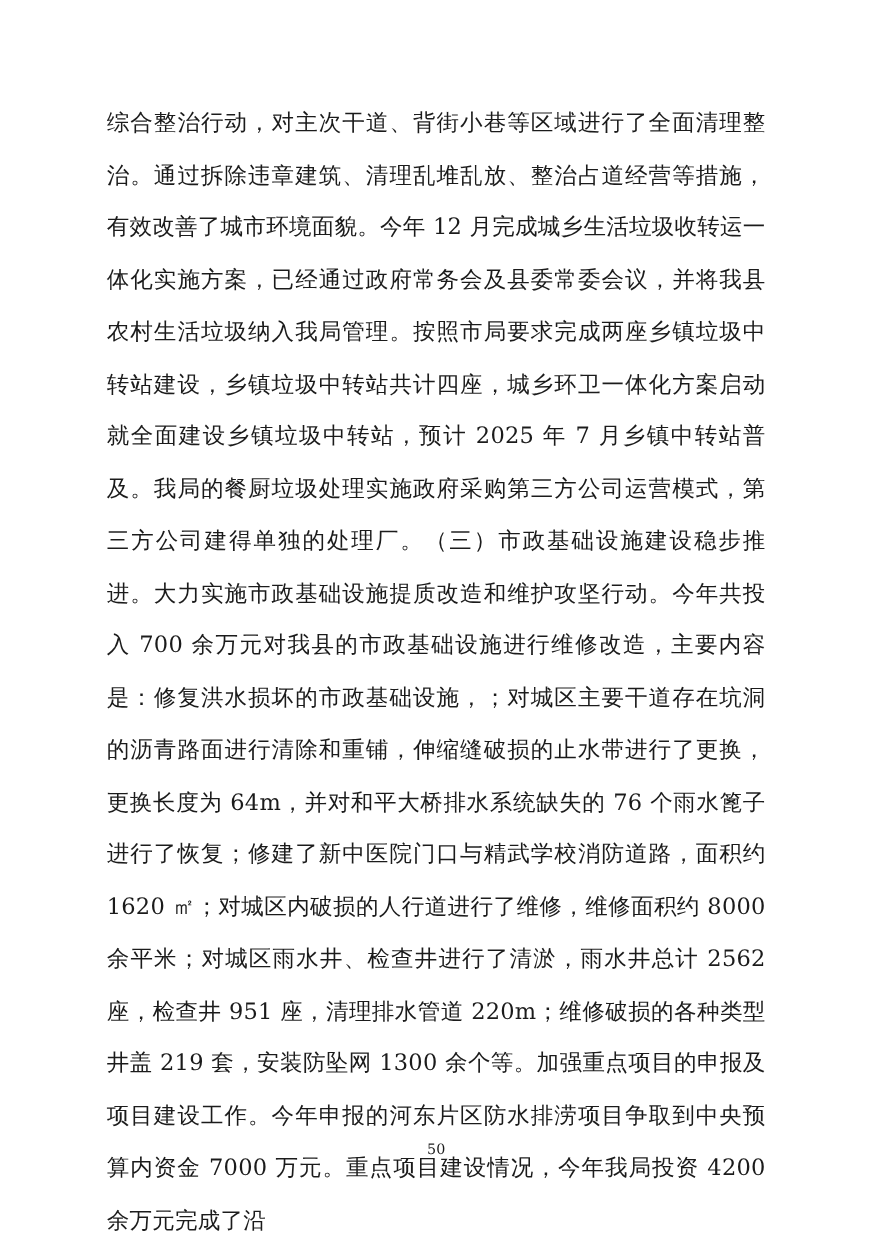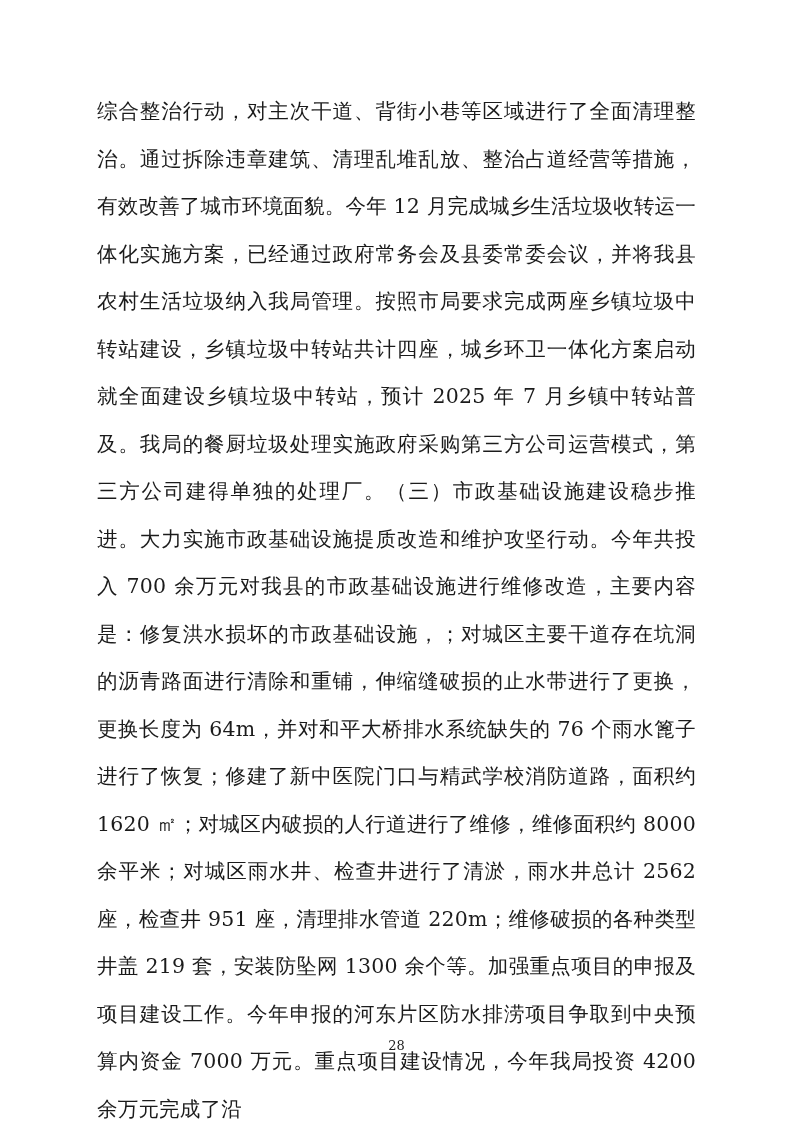--- a/index.html
+++ b/index.html
@@ -50,14 +50,14 @@
     color: #1b1b1b;
   }
 </style>
 </head>
 <body>
 
 <div class="page">
   <div class="body-area">
     <p class="doc-paragraph">综合整治行动，对主次干道、背街小巷等区域进行了全面清理整治。通过拆除违章建筑、清理乱堆乱放、整治占道经营等措施，有效改善了城市环境面貌。今年 12 月完成城乡生活垃圾收转运一体化实施方案，已经通过政府常务会及县委常委会议，并将我县农村生活垃圾纳入我局管理。按照市局要求完成两座乡镇垃圾中转站建设，乡镇垃圾中转站共计四座，城乡环卫一体化方案启动就全面建设乡镇垃圾中转站，预计 2025 年 7 月乡镇中转站普及。我局的餐厨垃圾处理实施政府采购第三方公司运营模式，第三方公司建得单独的处理厂。（三）市政基础设施建设稳步推进。大力实施市政基础设施提质改造和维护攻坚行动。今年共投入 700 余万元对我县的市政基础设施进行维修改造，主要内容是：修复洪水损坏的市政基础设施，；对城区主要干道存在坑洞的沥青路面进行清除和重铺，伸缩缝破损的止水带进行了更换，更换长度为 64m，并对和平大桥排水系统缺失的 76 个雨水篦子进行了恢复；修建了新中医院门口与精武学校消防道路，面积约 1620 ㎡；对城区内破损的人行道进行了维修，维修面积约 8000 余平米；对城区雨水井、检查井进行了清淤，雨水井总计 2562 座，检查井 951 座，清理排水管道 220m；维修破损的各种类型井盖 219 套，安装防坠网 1300 余个等。加强重点项目的申报及项目建设工作。今年申报的河东片区防水排涝项目争取到中央预算内资金 7000 万元。重点项目建设情况，今年我局投资 4200 余万元完成了沿</p>
   </div>
-  <div class="page-number">28</div>
+  <div class="page-number">50</div>
 </div>
 
 </body></html>

